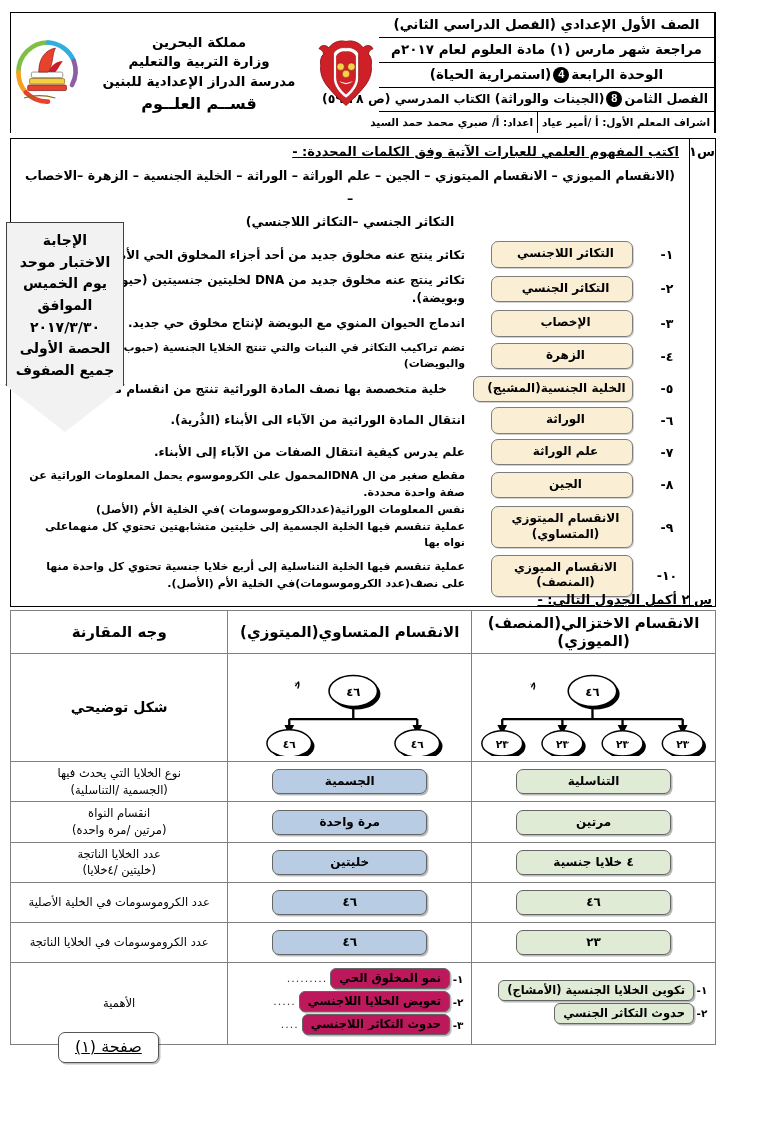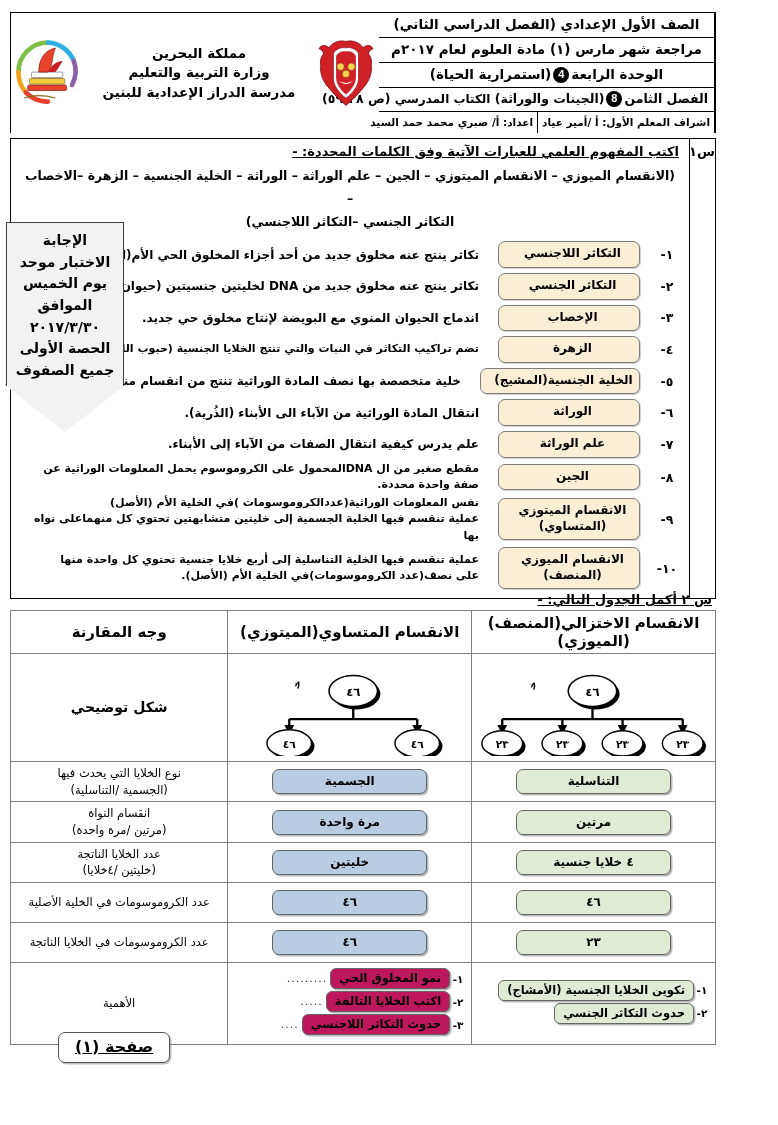--- a/index.html
+++ b/index.html
@@ -132,21 +132,21 @@
   }
   .qrow .ansbox {
     flex: 0 0 auto;
     width: 142px;
     background: #FAEFD4;
     border: 1.4px solid #7d7d7d;
     border-radius: 7px;
     text-align: center;
     font-size: 12px; font-weight: bold;
     padding: 4px 3px 5px 10px;
-    margin: 2px 13px;
+    margin: 2px 20px;
     box-shadow: 1px 1px 0 rgba(0,0,0,.18);
     line-height: 1.3;
   }
   .qrow .ansbox.wide { width: 160px; }
   .qrow .qtext {
     flex: 1;
     font-size: 12px; font-weight: bold;
     text-align: right;
     padding: 0 6px;
     line-height: 1.5;
@@ -276,21 +276,21 @@
 
   
   .pagechip {
     position: absolute;
     left: 58px; top: 1032px;
     background: #fff;
     border: 1.5px solid #555;
     border-radius: 7px;
     box-shadow: 1.5px 1.5px 0 rgba(0,0,0,.25);
     padding: 4px 16px 6px 16px;
-    font-size: 16px; font-weight: bold;
+    font-size: 16px; font-weight: normal;
     text-decoration: underline;
   }
 </style>
 </head>
 <body>
 
 <div class="page">
 
   <div class="header">
 
@@ -323,20 +323,21 @@
           <circle cx="27" cy="33" r="4.2" fill="#F2D24B" stroke="#8a0f14" stroke-width="0.6"></circle>
           <circle cx="39" cy="33" r="4.2" fill="#F2D24B" stroke="#8a0f14" stroke-width="0.6"></circle>
           <circle cx="33" cy="41" r="4.2" fill="#F2D24B" stroke="#8a0f14" stroke-width="0.6"></circle>
           <path d="M25 49 q8 7 16 0 q-8 4 -16 0 Z" fill="#ffffff"></path>
         </svg>
 
         <div class="minTexts">
           <div class="l1">مملكة البحرين</div>
           <div class="l1">وزارة التربية والتعليم</div>
           <div class="l1">مدرسة الدراز الإعدادية للبنين</div>
+          <div class="l2">قســم العلــوم</div>
         </div>
 
         <svg class="logo-books" viewBox="0 0 80 78">
           <path d="M40 6 A32 32 0 0 0 8 38" fill="none" stroke="#7FBF43" stroke-width="5" stroke-linecap="round"></path>
           <path d="M8 38 A32 32 0 0 0 16 60" fill="none" stroke="#F4A11C" stroke-width="5" stroke-linecap="round"></path>
           <path d="M16 60 A32 32 0 0 0 40 70" fill="none" stroke="#E8412C" stroke-width="5" stroke-linecap="round"></path>
           <path d="M40 6 A32 32 0 0 1 68 26" fill="none" stroke="#2FAEE0" stroke-width="5" stroke-linecap="round"></path>
           <path d="M68 26 A32 32 0 0 1 66 52" fill="none" stroke="#8B5EA8" stroke-width="5" stroke-linecap="round"></path>
           <g>
             <rect x="18" y="52" width="42" height="6" rx="1.5" fill="#E8412C" stroke="#8a2019" stroke-width="0.8"></rect>
@@ -601,21 +602,21 @@
         </td>
         <td>
           <div class="imp-list">
             <div class="imp-item">
               <span class="inum">١-</span>
               <span class="ibox blue">نمو المخلوق الحي</span>
               <span class="dots">.........</span>
             </div>
             <div class="imp-item">
               <span class="inum">٢-</span>
-              <span class="ibox blue">اكتب الخلايا التالفة</span>
+              <span class="ibox blue">تعويض الخلايا اللاجنسي</span>
               <span class="dots">.....</span>
             </div>
             <div class="imp-item">
               <span class="inum">٣-</span>
               <span class="ibox blue">حدوث التكاثر اللاجنسي</span>
               <span class="dots">....</span>
             </div>
           </div>
         </td>
         <td class="aspect-cell">الأهمية</td>

